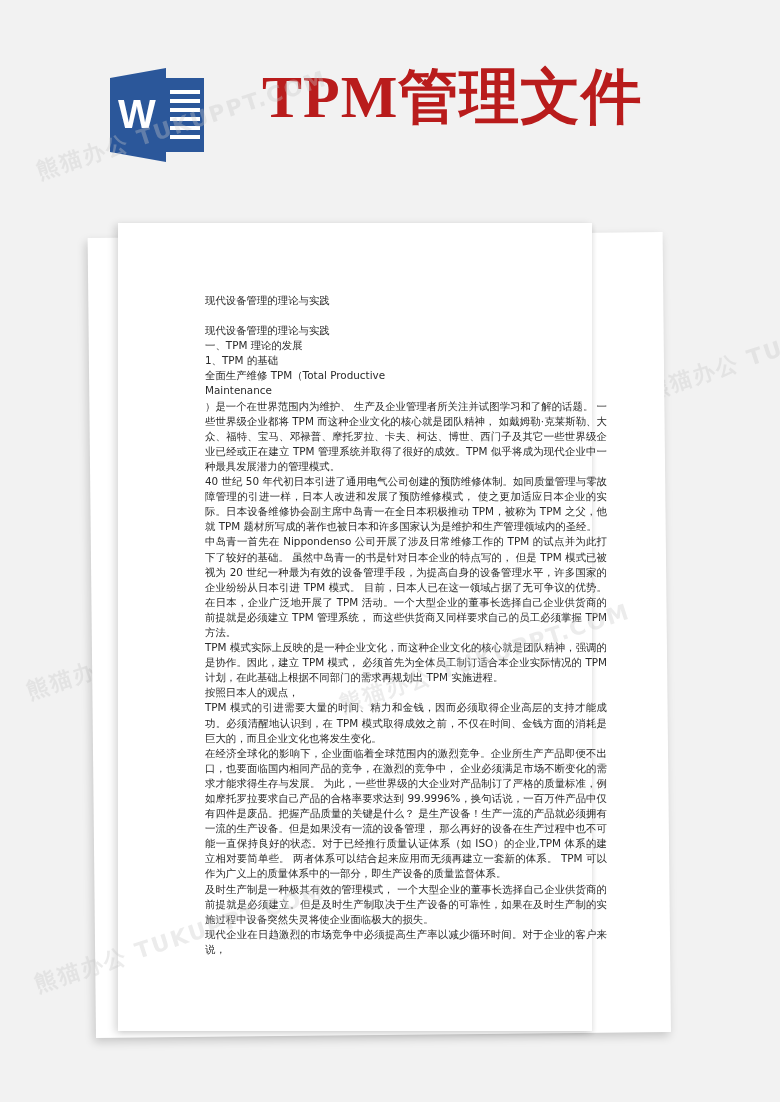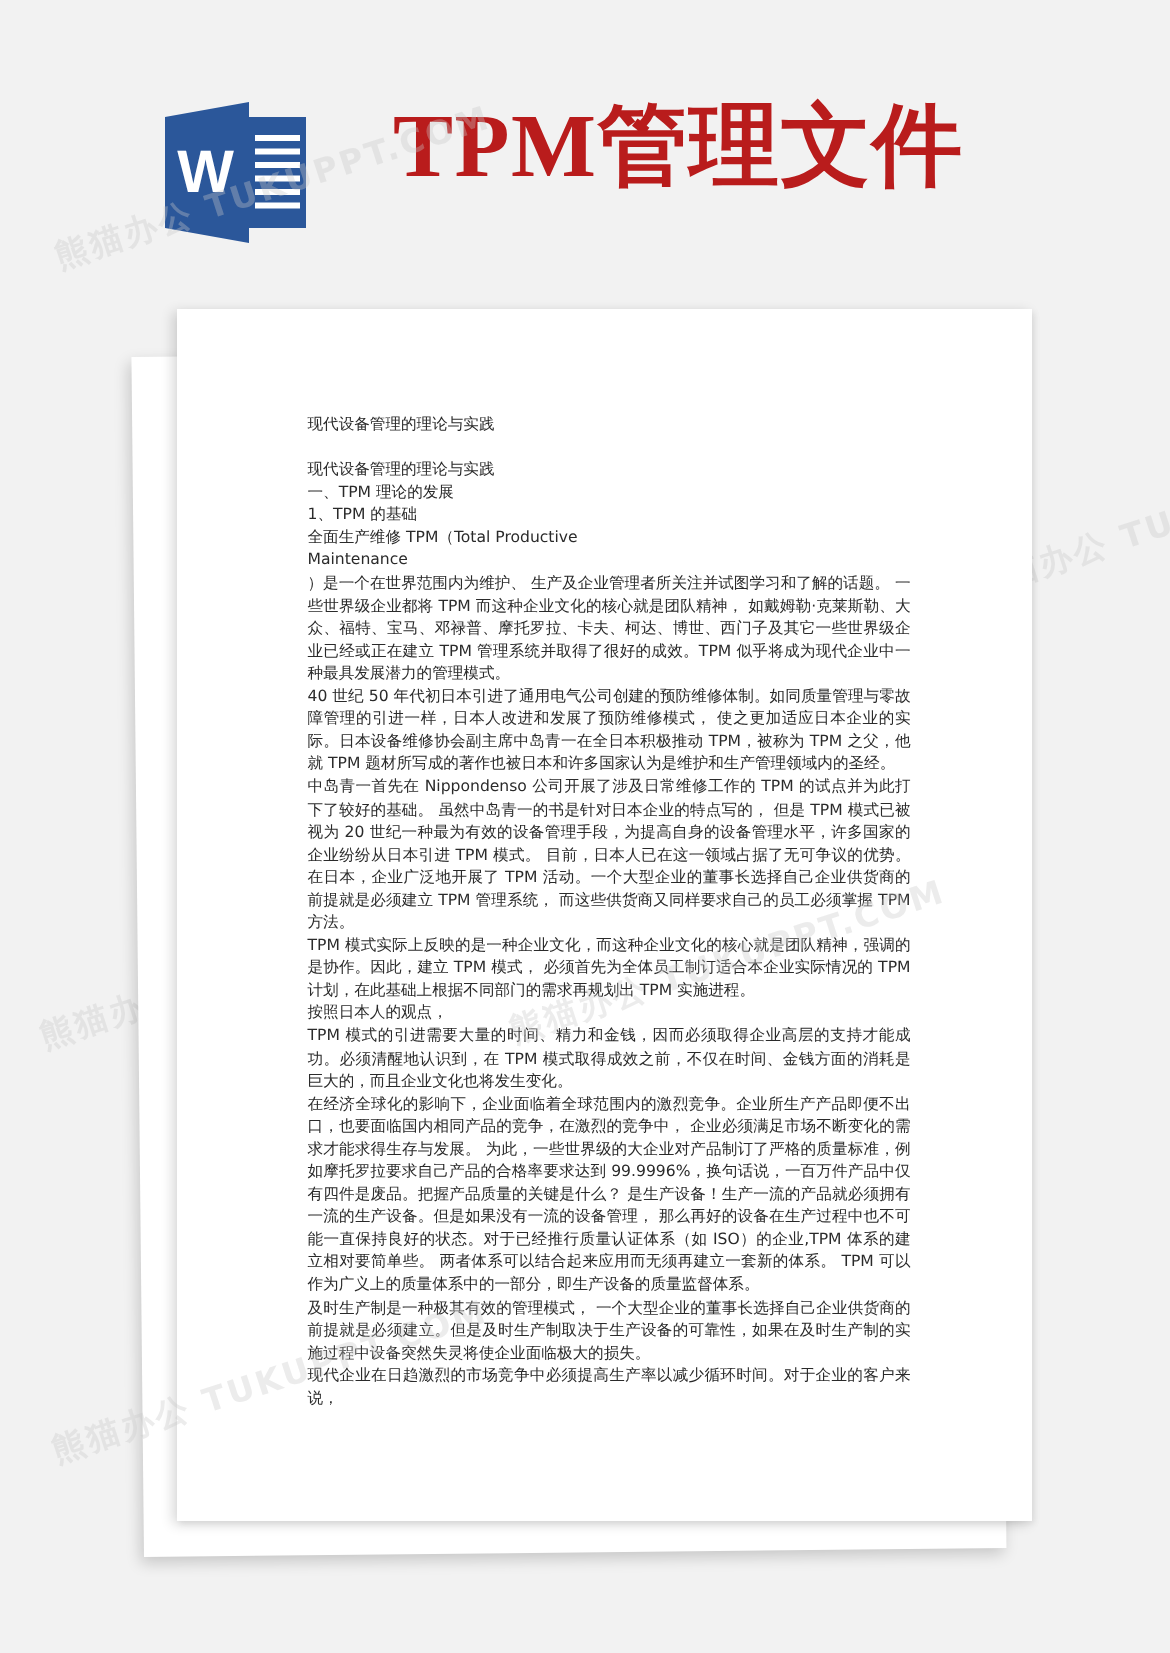--- a/index.html
+++ b/index.html
@@ -16,21 +16,21 @@
       font-weight: bold; font-size: 60px; line-height: 74px;
       color: #b91c1c; letter-spacing: 1px; white-space: nowrap;
     }
     .page-back {
       position: absolute; left: 96px; top: 238px; width: 575px; height: 800px;
       background: #ffffff;
       transform: rotate(-0.6deg); transform-origin: left bottom;
       box-shadow: -2px 4px 10px rgba(0,0,0,0.18);
     }
     .page-front {
-      position: absolute; left: 118px; top: 206px; width: 570px; height: 808px;
+      position: absolute; left: 118px; top: 223px; width: 474px; height: 808px;
       background: #ffffff;
       box-shadow: -3px 2px 8px rgba(0,0,0,0.16), 2px 2px 4px rgba(0,0,0,0.06);
     }
     .content {
       position: absolute; left: 87px; top: 70px; width: 402px;
       font-size: 10.4px; line-height: 15.1px; color: #2a2a2a;
       font-family: "DejaVu Sans", "Liberation Sans", sans-serif;
     }
     .content p { margin: 0; text-align: justify; }
     .content .gap { height: 15px; }

